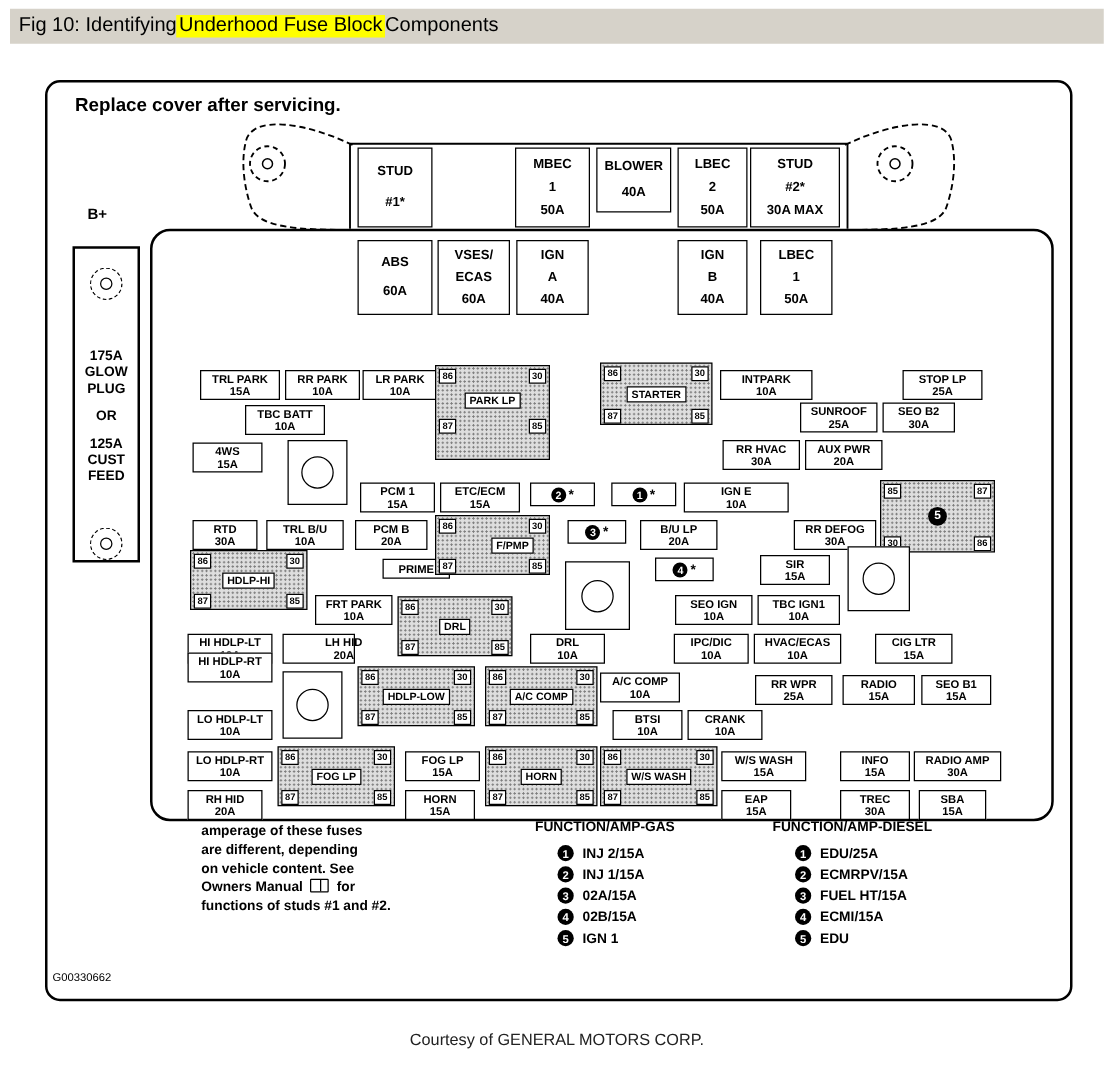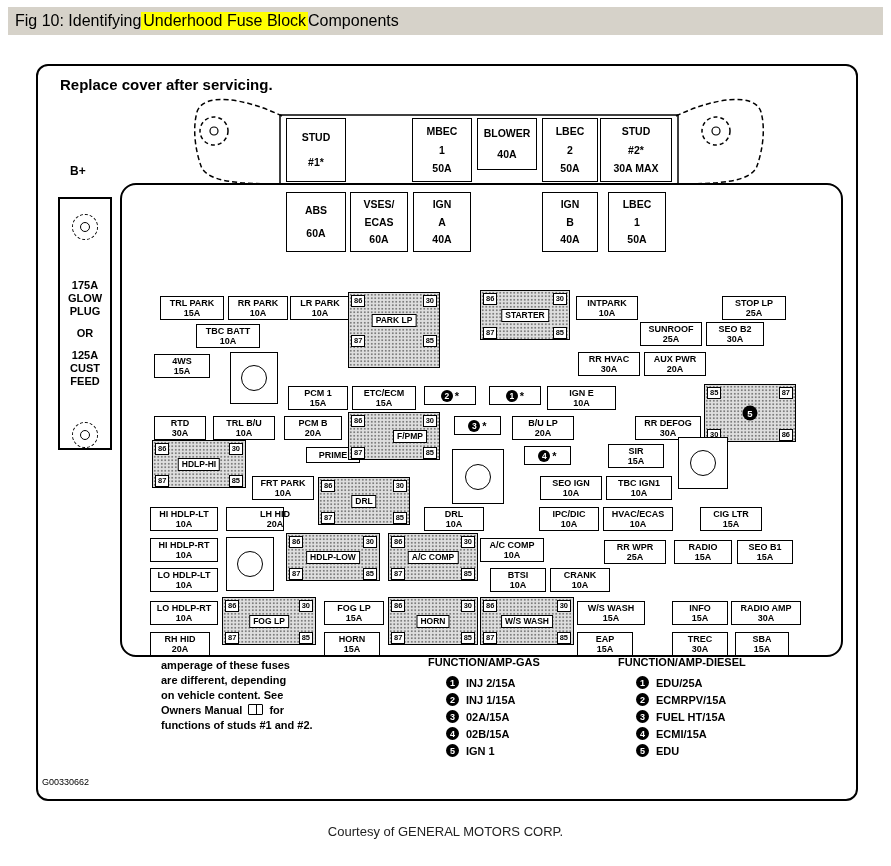--- a/index.html
+++ b/index.html
@@ -147,21 +147,21 @@
       <div>15A</div>
     </div>
     <div class="fuse" style="left: 228px; top: 296px; width: 60px; height: 24px;">
       <div>RR PARK</div>
       <div>10A</div>
     </div>
     <div class="fuse" style="left: 290px; top: 296px; width: 60px; height: 24px;">
       <div>LR PARK</div>
       <div>10A</div>
     </div>
-    <div class="fuse" style="left: 576px; top: 296px; width: 62px; height: 24px;">
+    <div class="fuse" style="left: 576px; top: 296px; width: 74px; height: 24px;">
       <div>INTPARK</div>
       <div>10A</div>
     </div>
     <div class="fuse" style="left: 722px; top: 296px; width: 64px; height: 24px;">
       <div>STOP LP</div>
       <div>25A</div>
     </div>
     <div class="fuse" style="left: 196px; top: 324px; width: 64px; height: 24px;">
       <div>TBC BATT</div>
       <div>10A</div>
@@ -187,21 +187,21 @@
       <div>20A</div>
     </div>
     <div class="fuse" style="left: 288px; top: 386px; width: 60px; height: 24px;">
       <div>PCM 1</div>
       <div>15A</div>
     </div>
     <div class="fuse" style="left: 352px; top: 386px; width: 64px; height: 24px;">
       <div>ETC/ECM</div>
       <div>15A</div>
     </div>
-    <div class="fuse" style="left: 547px; top: 386px; width: 69px; height: 24px;">
+    <div class="fuse" style="left: 547px; top: 386px; width: 84px; height: 24px;">
       <div>IGN E</div>
       <div>10A</div>
     </div>
     <div class="fuse" style="left: 154px; top: 416px; width: 52px; height: 24px;">
       <div>RTD</div>
       <div>30A</div>
     </div>
     <div class="fuse" style="left: 213px; top: 416px; width: 62px; height: 24px;">
       <div>TRL B/U</div>
       <div>10A</div>
@@ -251,21 +251,21 @@
       <div>10A</div>
     </div>
     <div class="fuse" style="left: 603px; top: 507px; width: 70px; height: 24px;">
       <div>HVAC/ECAS</div>
       <div>10A</div>
     </div>
     <div class="fuse" style="left: 700px; top: 507px; width: 62px; height: 24px;">
       <div>CIG LTR</div>
       <div>15A</div>
     </div>
-    <div class="fuse" style="left: 150px; top: 538px; width: 68px; height: 24px;">
+    <div class="fuse" style="left: 150px; top: 522px; width: 68px; height: 24px;">
       <div>HI HDLP-RT</div>
       <div>10A</div>
     </div>
     <div class="fuse" style="left: 480px; top: 538px; width: 64px; height: 24px;">
       <div>A/C COMP</div>
       <div>10A</div>
     </div>
     <div class="fuse" style="left: 604px; top: 540px; width: 62px; height: 24px;">
       <div>RR WPR</div>
       <div>25A</div>

